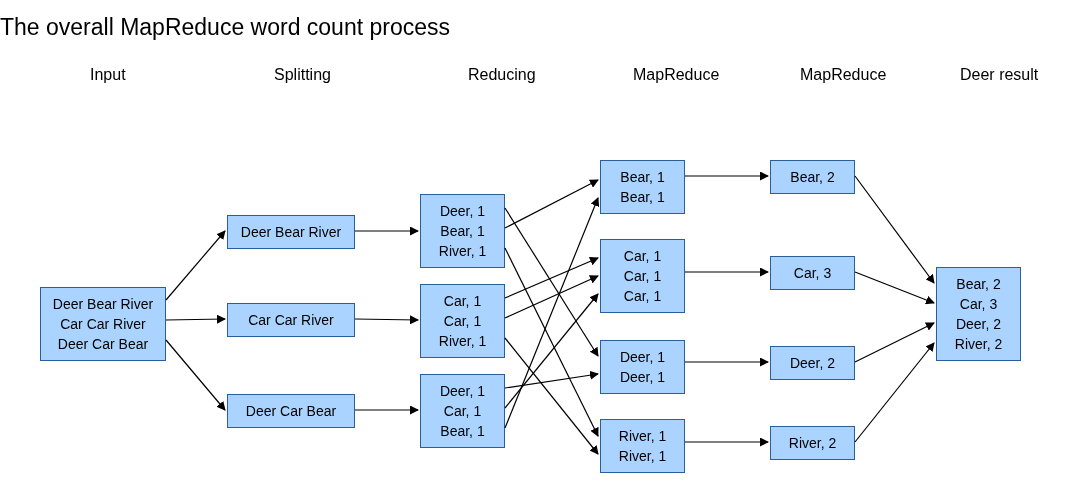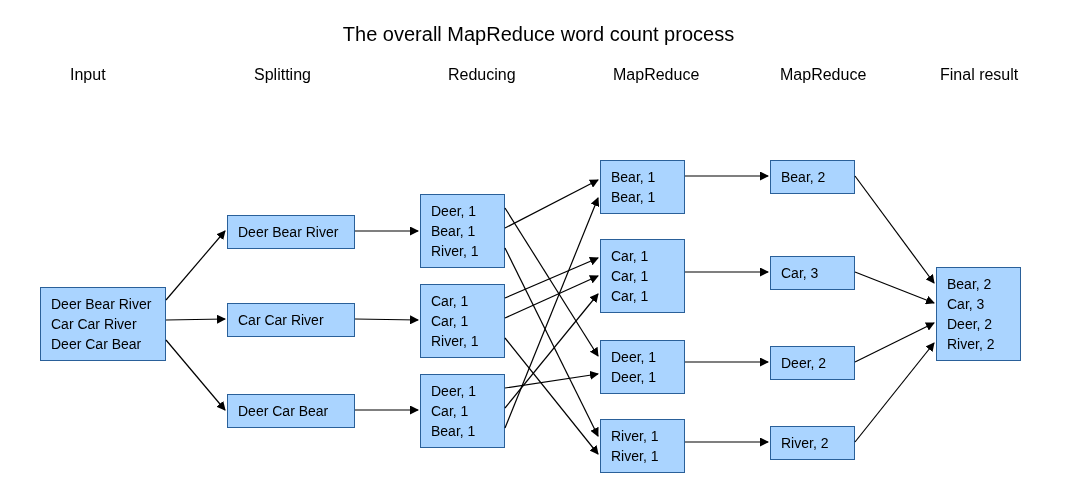--- a/index.html
+++ b/index.html
@@ -6,62 +6,63 @@
     margin: 0;
     padding: 0;
     width: 1077px;
     height: 500px;
     background: #ffffff;
     font-family: Arial, Helvetica, sans-serif;
     color: #000;
   }
   .title {
     position: absolute;
-    top: 23px;
+    top: 14px;
     left: 0;
     width: 1077px;
-    text-align: center;
-    font-size: 20px;
+    font-size: 23px;
   }
   .stage-label {
     position: absolute;
     top: 66px;
     font-size: 16px;
     text-align: center;
+    margin-left: 20px;
   }
   .box {
     position: absolute;
     background: #aad4ff;
     border: 1px solid #2a6099;
     font-size: 14px;
     padding: 6px 10px;
     line-height: 20px;
     white-space: pre;
     box-sizing: border-box;
+    text-align: center;
   }
   svg.arrows {
     position: absolute;
     top: 0;
     left: 0;
     width: 1077px;
     height: 500px;
     pointer-events: none;
   }
 </style>
 </head>
 <body>
 
 <div class="title">The overall MapReduce word count process</div>
 
 <div class="stage-label" style="left:70px">Input</div>
 <div class="stage-label" style="left:254px">Splitting</div>
 <div class="stage-label" style="left:448px">Reducing</div>
 <div class="stage-label" style="left:613px">MapReduce</div>
 <div class="stage-label" style="left:780px">MapReduce</div>
-<div class="stage-label" style="left:940px">Final result</div>
+<div class="stage-label" style="left:940px">Deer result</div>
 
 <div class="box" style="left:40px;  top:287px; width:126px;">Deer Bear River
 Car Car River
 Deer Car Bear</div>
 
 <div class="box" style="left:227px; top:215px; width:128px;">Deer Bear River</div>
 <div class="box" style="left:227px; top:303px; width:128px;">Car Car River</div>
 <div class="box" style="left:227px; top:394px; width:128px;">Deer Car Bear</div>
 
 <div class="box" style="left:420px; top:194px; width:85px;">Deer, 1

